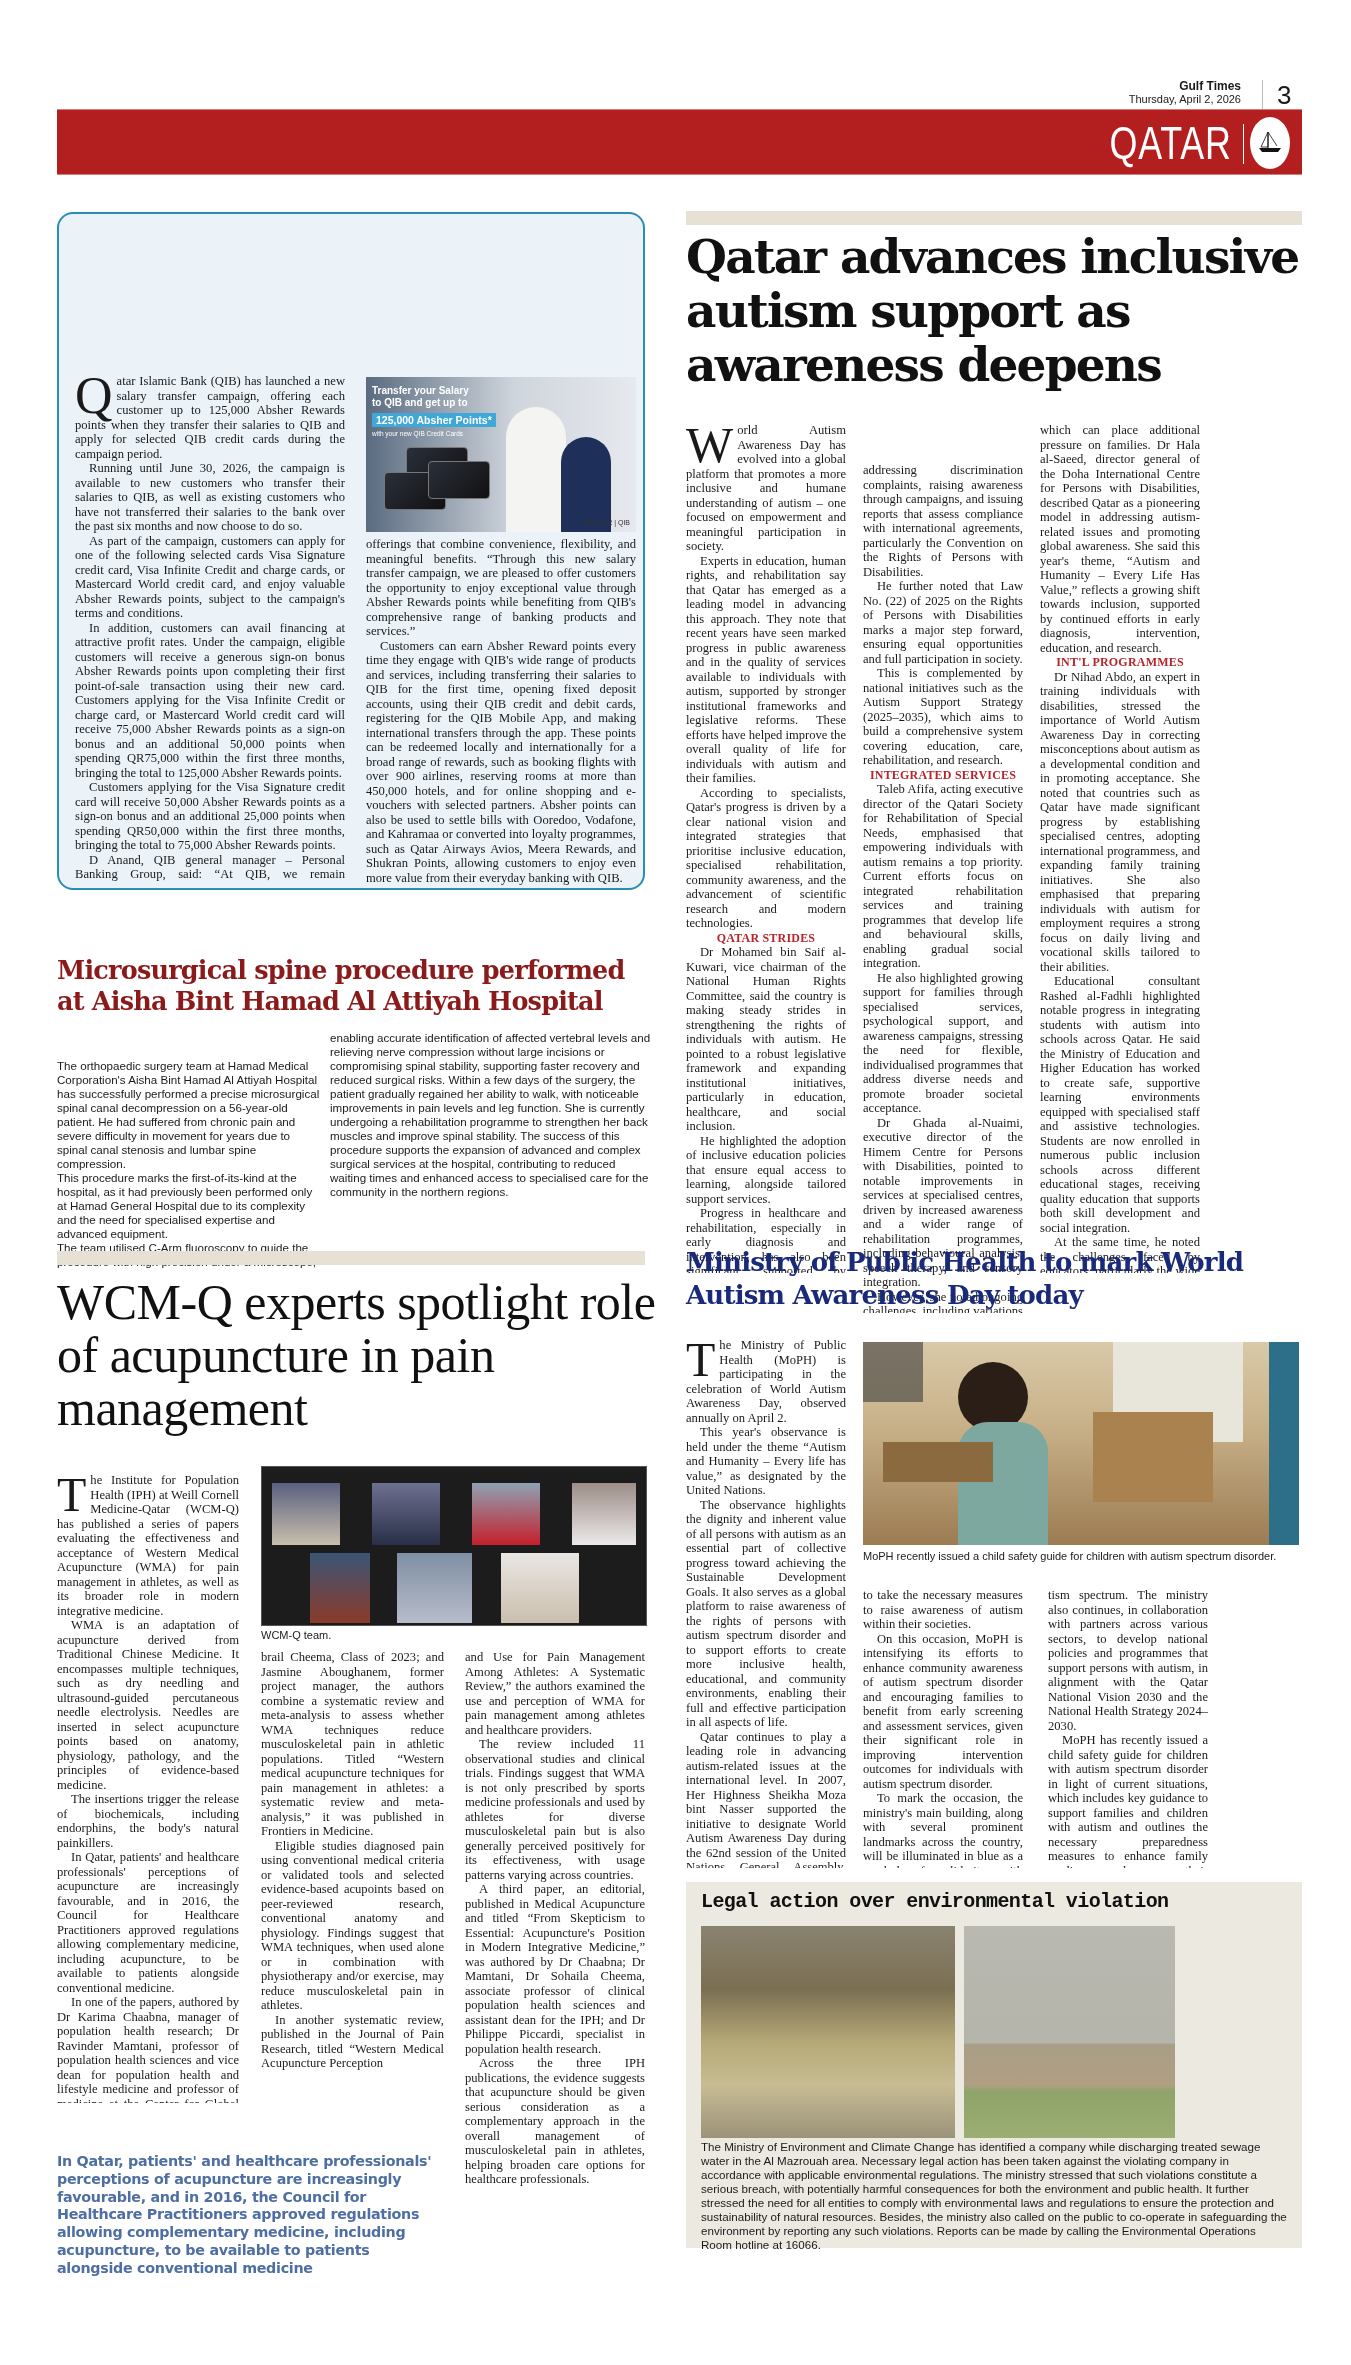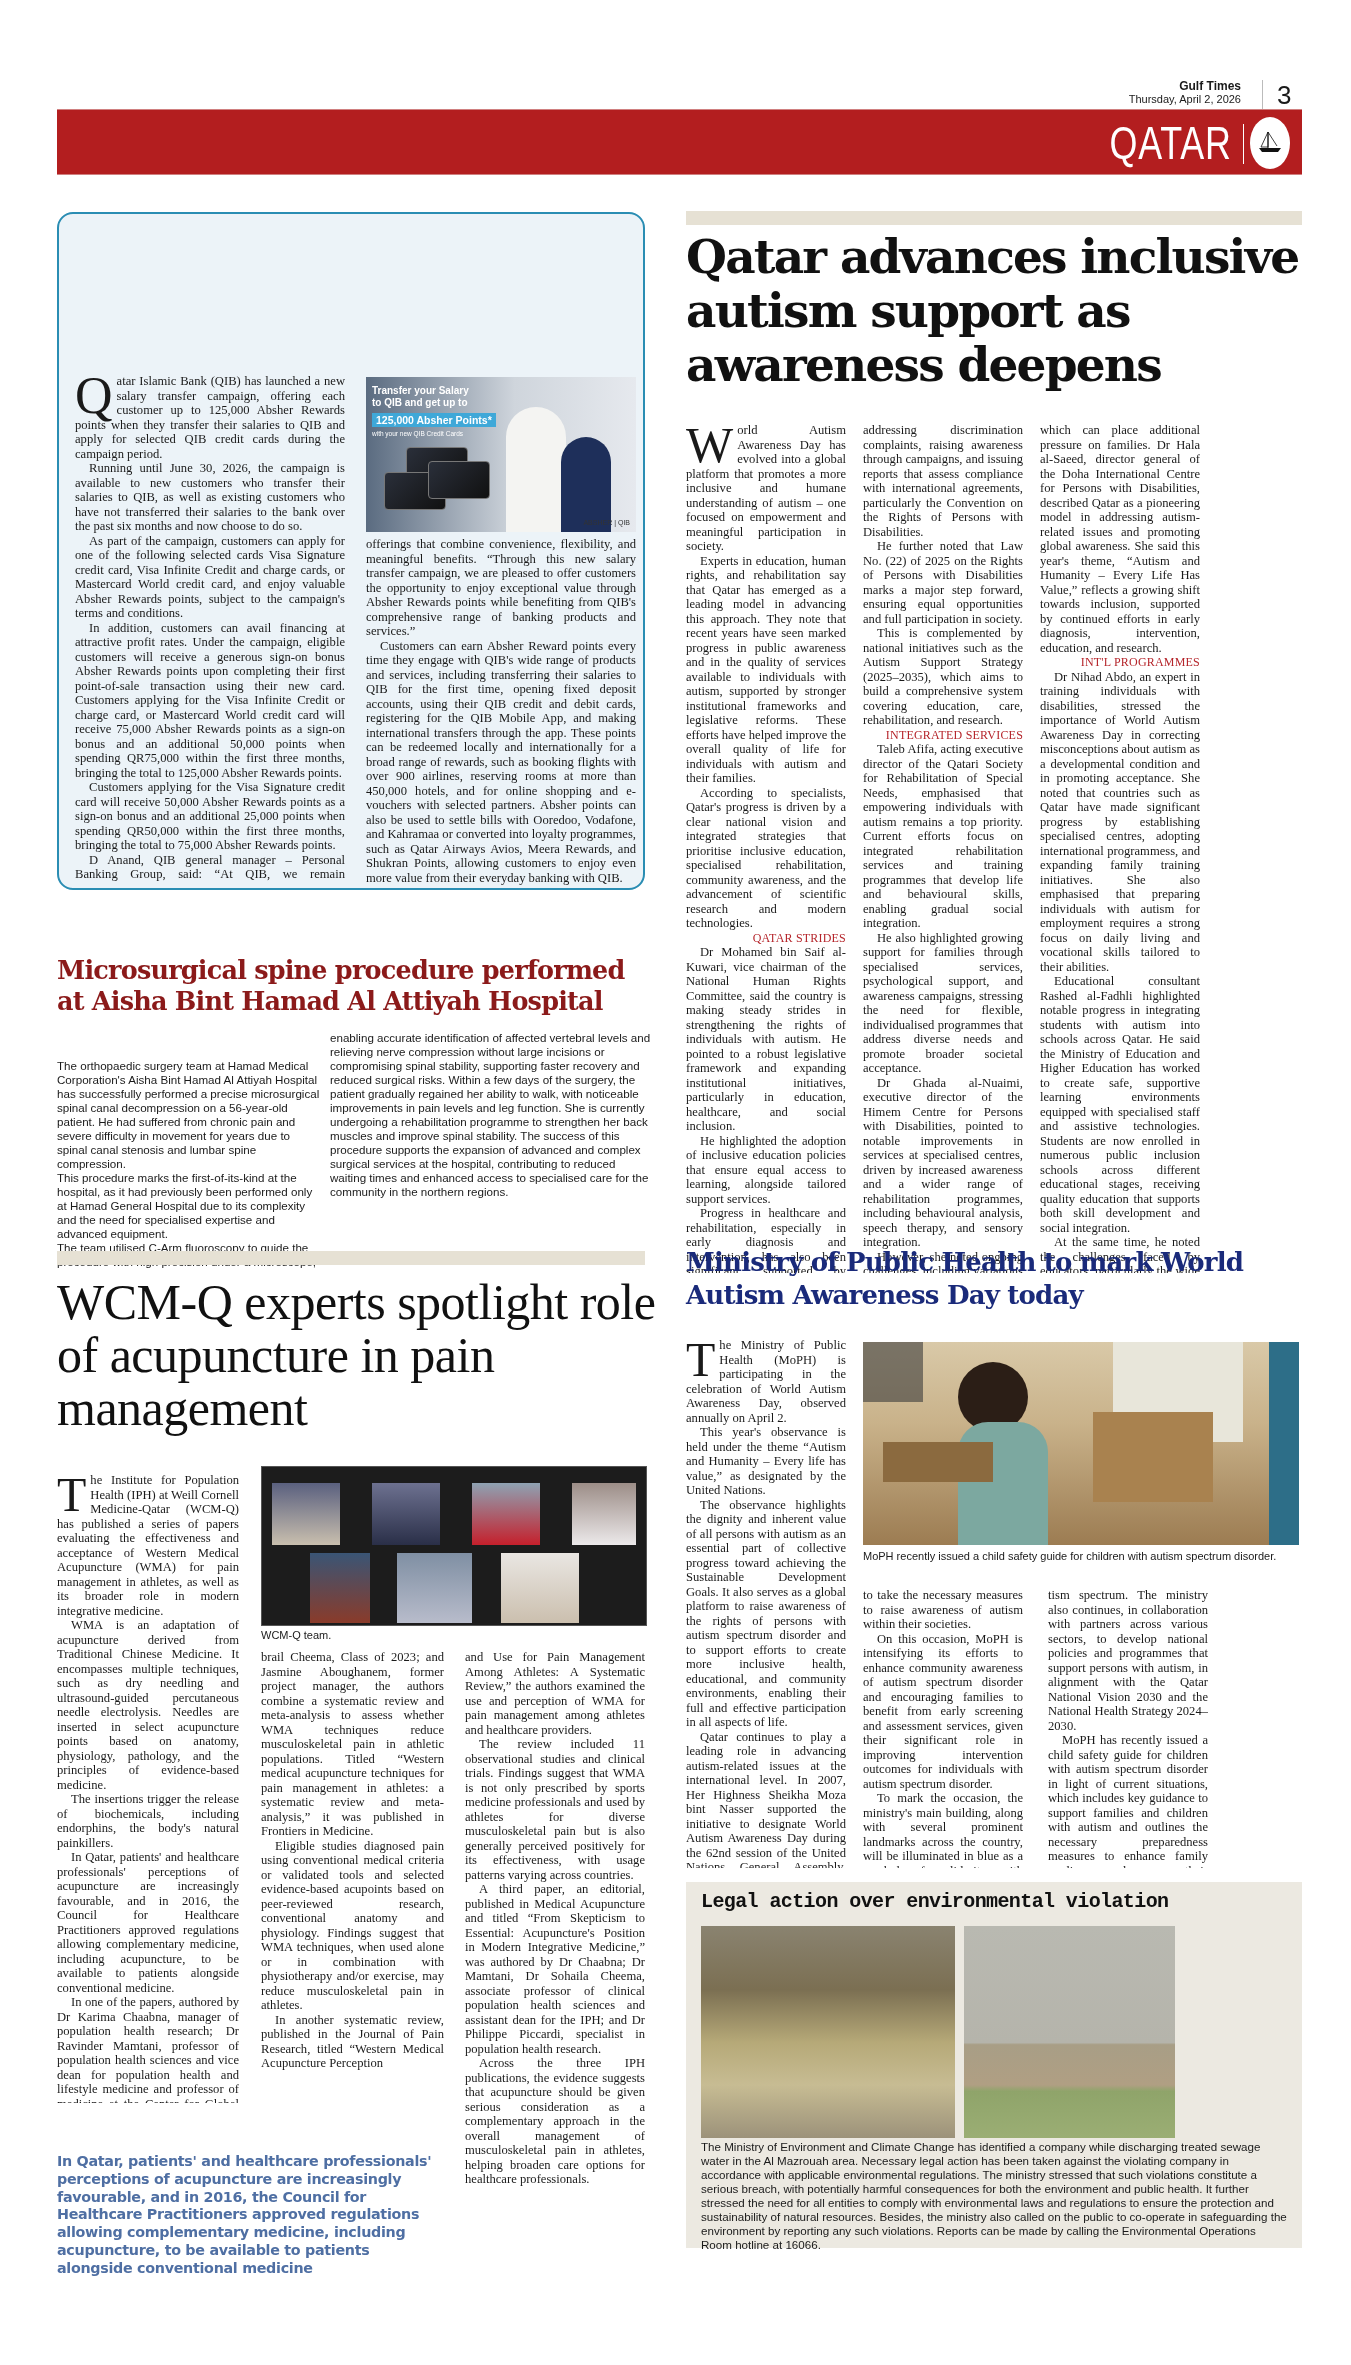--- a/index.html
+++ b/index.html
@@ -35,21 +35,21 @@
   
   .spine-title { left: 57px; top: 955px; width: 600px; color: #8b1a1a; font-family: "DejaVu Serif", serif; font-weight: bold; font-size: 25.5px; line-height: 31px; letter-spacing: -0.8px; }
   .sans-body { font-family: "Liberation Sans", sans-serif; font-size: 11.6px; line-height: 14px; }
   .spine-col1 { left: 57px; top: 1031px; width: 285px; margin-top: 28px; }
   .beige-rule { background: #e6e1d4; }
 
   
   .autism-rule { left: 686px; top: 211px; width: 616px; height: 14px; }
   .autism-title { left: 686px; top: 230px; width: 620px; font-family: "DejaVu Serif", serif; font-weight: bold; font-size: 47px; line-height: 54px; letter-spacing: -1.8px; color: #111; }
   .autism-col { top: 423px; width: 160px; height: 850px; overflow: hidden; }
-  .subhead { text-align: right; color: #b5252b; font-weight: normal; font-size: 12px; text-indent: 0 !important; letter-spacing: 0.2px; }
+  .subhead { text-align: center; color: #b5252b; font-weight: bold; font-size: 12px; text-indent: 0 !important; letter-spacing: 0.2px; }
 
   
   .moph-title { left: 686px; top: 1246px; width: 620px; color: #1a2a7a; font-family: "DejaVu Serif", serif; font-weight: bold; font-size: 26px; line-height: 33px; letter-spacing: -0.8px; }
   .moph-col1 { left: 686px; top: 1338px; width: 160px; height: 530px; overflow: hidden; }
   .moph-img { left: 863px; top: 1342px; width: 436px; height: 203px; background: linear-gradient(180deg,#d9c9a8 0%,#c9b28a 40%,#9c7c52 100%); overflow: hidden; }
   .moph-caption { left: 863px; top: 1550px; width: 436px; font-family: "Liberation Sans", sans-serif; font-size: 11px; line-height: 13.5px; }
   .moph-col2 { left: 863px; top: 1588px; width: 160px; height: 280px; overflow: hidden; }
   .moph-col3 { left: 1040px; top: 1588px; width: 160px; height: 280px; overflow: hidden; margin-left: 8px; }
 
   
@@ -135,21 +135,21 @@
 <div class="abs autism-title">Qatar advances inclusive autism support as awareness deepens</div>
 <div class="abs autism-col body-text" style="left:686px;">
   <p class="first"><span class="dropcap" style="font-size:50px;">W</span><span>orld Autism Awareness Day has evolved into a global platform that promotes a more inclusive and humane understanding of autism – one focused on empowerment and meaningful participation in society.</span></p>
   <p>Experts in education, human rights, and rehabilitation say that Qatar has emerged as a leading model in advancing this approach. They note that recent years have seen marked progress in public awareness and in the quality of services available to individuals with autism, supported by stronger institutional frameworks and legislative reforms. These efforts have helped improve the overall quality of life for individuals with autism and their families.</p>
   <p>According to specialists, Qatar's progress is driven by a clear national vision and integrated strategies that prioritise inclusive education, specialised rehabilitation, community awareness, and the advancement of scientific research and modern technologies.</p>
   <p class="subhead">QATAR STRIDES</p>
   <p>Dr Mohamed bin Saif al-Kuwari, vice chairman of the National Human Rights Committee, said the country is making steady strides in strengthening the rights of individuals with autism. He pointed to a robust legislative framework and expanding institutional initiatives, particularly in education, healthcare, and social inclusion.</p>
   <p>He highlighted the adoption of inclusive education policies that ensure equal access to learning, alongside tailored support services.</p>
   <p>Progress in healthcare and rehabilitation, especially in early diagnosis and intervention, has also been significant, supported by national strategies that leverage technology and scientific research. Dr al-Kuwari added that the committee plays a key role in protecting the rights of individuals with autism by monitoring violations,</p>
 </div>
-<div class="abs autism-col body-text" style="left:863px;">
+<div class="abs autism-col body-text" style="left:863px;margin-top:40px;">
   <p class="first">addressing discrimination complaints, raising awareness through campaigns, and issuing reports that assess compliance with international agreements, particularly the Convention on the Rights of Persons with Disabilities.</p>
   <p>He further noted that Law No. (22) of 2025 on the Rights of Persons with Disabilities marks a major step forward, ensuring equal opportunities and full participation in society.</p>
   <p>This is complemented by national initiatives such as the Autism Support Strategy (2025–2035), which aims to build a comprehensive system covering education, care, rehabilitation, and research.</p>
   <p class="subhead">INTEGRATED SERVICES</p>
   <p>Taleb Afifa, acting executive director of the Qatari Society for Rehabilitation of Special Needs, emphasised that empowering individuals with autism remains a top priority. Current efforts focus on integrated rehabilitation services and training programmes that develop life and behavioural skills, enabling gradual social integration.</p>
   <p>He also highlighted growing support for families through specialised services, psychological support, and awareness campaigns, stressing the need for flexible, individualised programmes that address diverse needs and promote broader societal acceptance.</p>
   <p>Dr Ghada al-Nuaimi, executive director of the Himem Centre for Persons with Disabilities, pointed to notable improvements in services at specialised centres, driven by increased awareness and a wider range of rehabilitation programmes, including behavioural analysis, speech therapy, and sensory integration.</p>
   <p>However, she noted ongoing challenges, including variations in service quality, a shortage of qualified professionals, and limited coordination between educational and rehabilitation services, all of</p>
 </div>
 <div class="abs autism-col body-text" style="left:1040px;">

